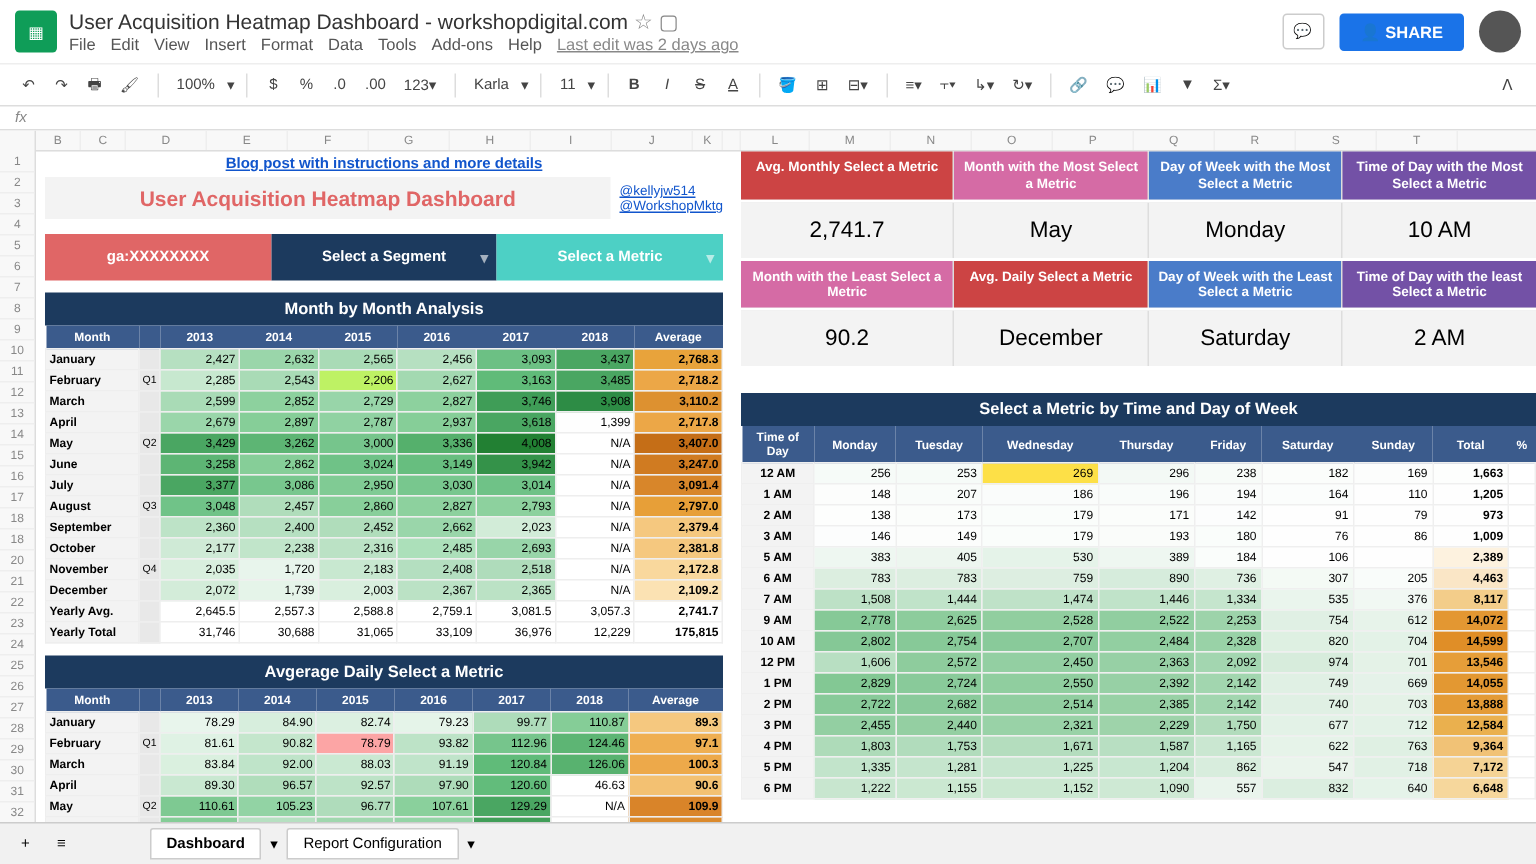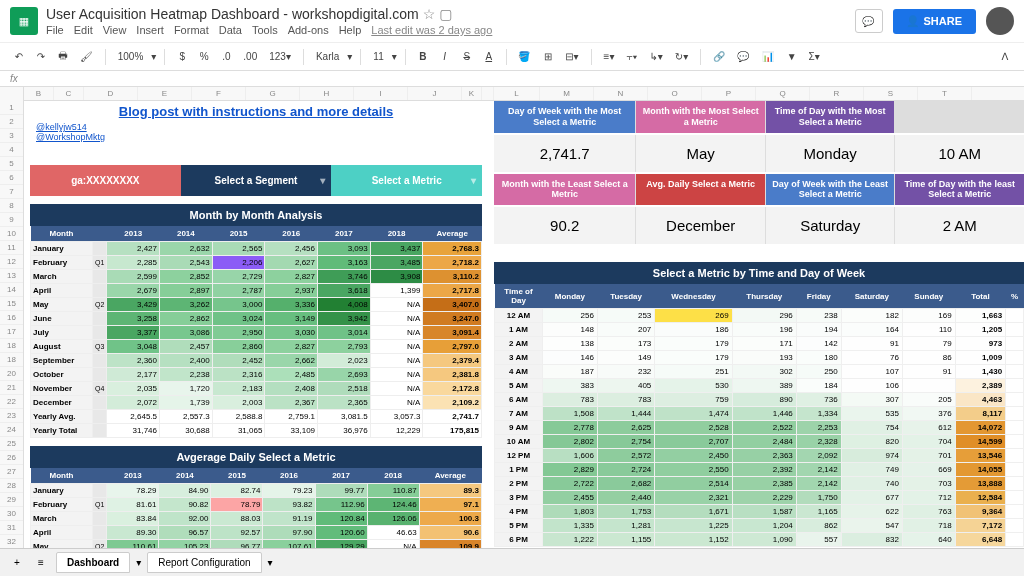--- a/index.html
+++ b/index.html
@@ -22,26 +22,26 @@
 .formula-bar { display: flex; align-items: center; padding: 2px 10px; border-bottom: 1px solid #ddd; font-style: italic; color: #888; }
 .sheet-wrapper { display: flex; height: 484px; overflow: hidden; }
 .row-nums { width: 24px; background: #f8f8f8; border-right: 1px solid #ddd; font-size: 8px; color: #888; padding-top: 14px; }
 .row-nums div { height: 14px; text-align: center; line-height: 14px; border-bottom: 1px solid #eee; }
 .col-headers { display: flex; height: 14px; background: #f8f8f8; border-bottom: 1px solid #ddd; font-size: 8px; color: #888; }
 .col-headers div { text-align: center; line-height: 14px; border-right: 1px solid #eee; }
 .sheet-body { flex: 1; overflow: hidden; }
 .content { position: relative; display: flex; gap: 12px; padding: 0 0 0 6px; }
 .left-panel { width: 452px; }
 .right-panel { flex: 1; }
-.blog-link { color: #1155cc; text-decoration: underline; font-weight: bold; text-align: center; padding: 3px; font-size: 13px; }
+.blog-link { color: #1155cc; text-decoration: underline; font-weight: bold; text-align: center; padding: 3px; font-size: 10px; }
 .dash-title-row { display: flex; align-items: center; }
 .dash-title { background: #f3f3f3; color: #e06666; font-weight: bold; font-size: 14px; text-align: center; padding: 6px; flex: 1; }
 .twitter-links { font-size: 9px; margin-left: 6px; }
 .twitter-links div { color: #1155cc; text-decoration: underline; }
-.selectors { display: flex; margin-top: 23px; }
+.selectors { display: flex; margin-top: 10px; }
 .sel { flex: 1; padding: 10px 4px; color: #fff; font-size: 10px; font-weight: bold; text-align: center; position: relative; }
 .sel-red { background: #e06666; }
 .sel-navy { background: #1c3a5e; }
 .sel-teal { background: #4dd0c5; }
 .sel .caret { position: absolute; right: 6px; opacity: 0.6; }
 .section-hdr { background: #1c3a5e; color: #fff; font-weight: bold; text-align: center; padding: 5px; font-size: 11px; margin-top: 8px; }
 .tbl { width: 100%; border-collapse: collapse; font-size: 8px; }
 .tbl th { background: #3b5b8c; color: #fff; padding: 3px 2px; font-weight: bold; text-align: center; }
 .tbl td { padding: 2px 2px; text-align: right; border: 1px solid #eee; }
 .tbl td:first-child { text-align: left; background: #f3f3f3; font-weight: bold; }
@@ -54,21 +54,21 @@
 .hdr-pink { background: #d56ba5; }
 .hdr-blue { background: #4a7cc9; }
 .hdr-purple { background: #7351a6; }
 .tod-table { width: 100%; border-collapse: collapse; font-size: 8px; }
 .tod-table th { background: #3b5b8c; color: #fff; padding: 3px 2px; font-weight: bold; text-align: center; }
 .tod-table td { padding: 2px 3px; text-align: right; border: 1px solid #efefef; }
 .tod-table td:first-child { text-align: center; background: #f3f3f3; font-weight: bold; }
 .tod-table .total-col { font-weight: bold; }
 .bottom-tabs { position: fixed; bottom: 0; left: 0; right: 0; display: flex; align-items: center; background: #f1f1f1; border-top: 1px solid #ccc; padding: 3px 8px; gap: 6px; font-size: 10px; }
 .tab { padding: 4px 10px; background: #fff; border: 1px solid #ccc; border-radius: 2px 2px 0 0; }
-.tab.active { font-weight: bold; }
+.tab.active { font-weight: bold; margin-left: 44px; }
 </style>
 </head>
 <body>
 
 <div class="top-bar">
   <div class="logo">▦</div>
   <div class="doc-area">
     <div class="doc-title">
       <span>User Acquisition Heatmap Dashboard - workshopdigital.com</span><span class="star">☆</span> <span style="color:#888">▢</span>
     </div>
@@ -188,20 +188,21 @@
         <div style="width: 54px;">P</div>
         <div style="width: 54px;">Q</div>
         <div style="width: 54px;">R</div>
         <div style="width: 54px;">S</div>
         <div style="width: 54px;">T</div>
       </div>
     <div class="content">
       <div class="left-panel">
         <div class="blog-link">Blog post with instructions and more details</div>
         <div class="dash-title-row">
+          <div class="dash-title">User Acquisition Heatmap Dashboard</div>
           <div class="twitter-links" id="twitter">
               <div>@kellyjw514</div>
               <div>@WorkshopMktg</div>
             </div>
         </div>
         <div class="selectors">
           <div class="sel sel-red"><span>ga:XXXXXXXX</span></div>
           <div class="sel sel-navy"><span>Select a Segment</span><span class="caret">▾</span></div>
           <div class="sel sel-teal"><span>Select a Metric</span><span class="caret">▾</span></div>
         </div>
@@ -228,21 +229,21 @@
                 <td class="" style="background:#b6e0c1">2,456</td>
                 <td class="" style="background:#6cc084">3,093</td>
                 <td class="" style="background:#4aa662">3,437</td>
                 <td class="avg-col" style="background:#e8a33b">2,768.3</td>
               </tr>
               <tr>
                 <td>February</td>
                 <td class="q">Q1</td>
                 <td class="" style="background:#c7e8cf">2,285</td>
                 <td class="" style="background:#a9dbb6">2,543</td>
-                <td class="" style="background:#8b5cf6">2,206</td>
+                <td class="" style="background:#bef264">2,206</td>
                 <td class="" style="background:#a3d9b1">2,627</td>
                 <td class="" style="background:#60bb79">3,163</td>
                 <td class="" style="background:#4aa662">3,485</td>
                 <td class="avg-col" style="background:#eca747">2,718.2</td>
               </tr>
               <tr>
                 <td>March</td>
                 <td class="q"></td>
                 <td class="" style="background:#a9dbb6">2,599</td>
                 <td class="" style="background:#8dd19e">2,852</td>
@@ -475,22 +476,23 @@
                 <td class="" style="background:#c0e4ca">91.19</td>
                 <td class="" style="background:#c4e6cc">90.10</td>
                 <td class="" style="background:#ffffff">N/A</td>
                 <td class="avg-col" style="background:#f3c071">90.2</td>
               </tr>
             </tbody>
           </table>
       </div>
       <div class="right-panel">
         <div class="summary-grid" id="sum-top-h">
+            <div class="summary-hdr hdr-red">Avg. Monthly Select a Metric</div>
+            <div class="summary-hdr hdr-pink">Month with the Most Select a Metric</div>
             <div class="summary-hdr hdr-blue">Day of Week with the Most Select a Metric</div>
-            <div class="summary-hdr hdr-pink">Month with the Most Select a Metric</div>
             <div class="summary-hdr hdr-purple">Time of Day with the Most Select a Metric</div>
           </div>
         <div class="summary-grid" id="sum-top-v">
             <div class="summary-val">2,741.7</div>
             <div class="summary-val">May</div>
             <div class="summary-val">Monday</div>
             <div class="summary-val">10 AM</div>
           </div>
         <div class="summary-grid" id="sum-bot-h" style="margin-top:1px">
             <div class="summary-hdr hdr-pink">Month with the Least Select a Metric</div>
@@ -561,32 +563,20 @@
                 <td class="" style="background:#fcfdfc">149</td>
                 <td class="" style="background:#fafdfb">179</td>
                 <td class="" style="background:#fafcfa">193</td>
                 <td class="" style="background:#fafdfb">180</td>
                 <td class="" style="background:#fefefe">76</td>
                 <td class="" style="background:#fefefe">86</td>
                 <td class="total-col" style="background:#fefefe">1,009</td>
                 <td class="" style="background:#fff"></td>
               </tr>
               <tr>
-                <td>4 AM</td>
-                <td class="" style="background:#fafcfa">187</td>
-                <td class="" style="background:#f8fbf9">232</td>
-                <td class="" style="background:#f6fbf8">251</td>
-                <td class="" style="background:#f3f9f5">302</td>
-                <td class="" style="background:#f6fbf8">250</td>
-                <td class="" style="background:#fefefe">107</td>
-                <td class="" style="background:#fefefe">91</td>
-                <td class="total-col" style="background:#fefefe">1,430</td>
-                <td class="" style="background:#fff"></td>
-              </tr>
-              <tr>
                 <td>5 AM</td>
                 <td class="" style="background:#eef7f1">383</td>
                 <td class="" style="background:#edf6ef">405</td>
                 <td class="" style="background:#e5f3e9">530</td>
                 <td class="" style="background:#eef7f1">389</td>
                 <td class="" style="background:#fafdfb">184</td>
                 <td class="" style="background:#fefefe">106</td>
                 <td class="" style="background:#fefefe"></td>
                 <td class="total-col" style="background:#fdf2df">2,389</td>
                 <td class="" style="background:#fff"></td>

